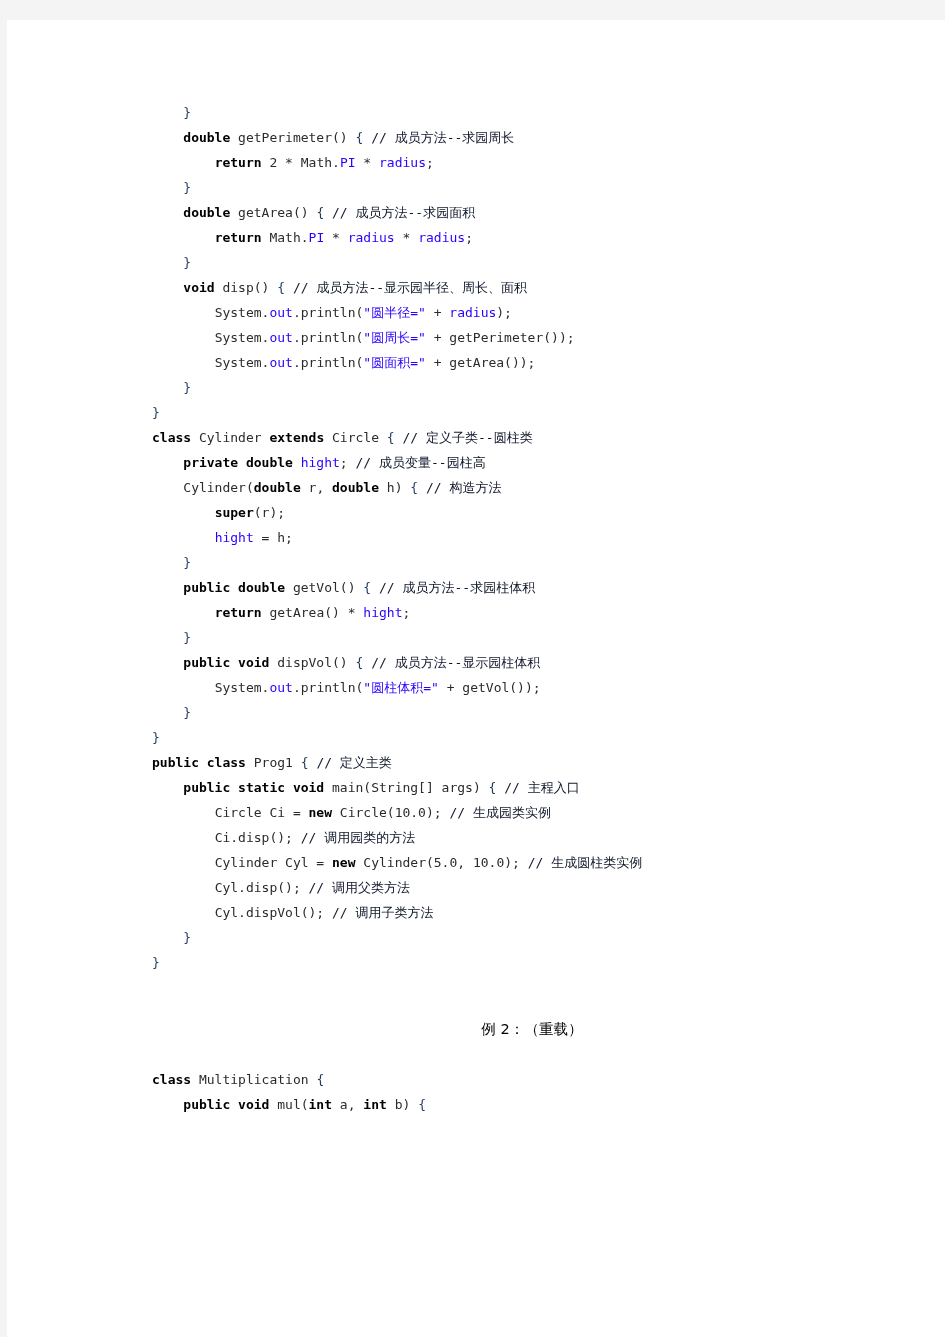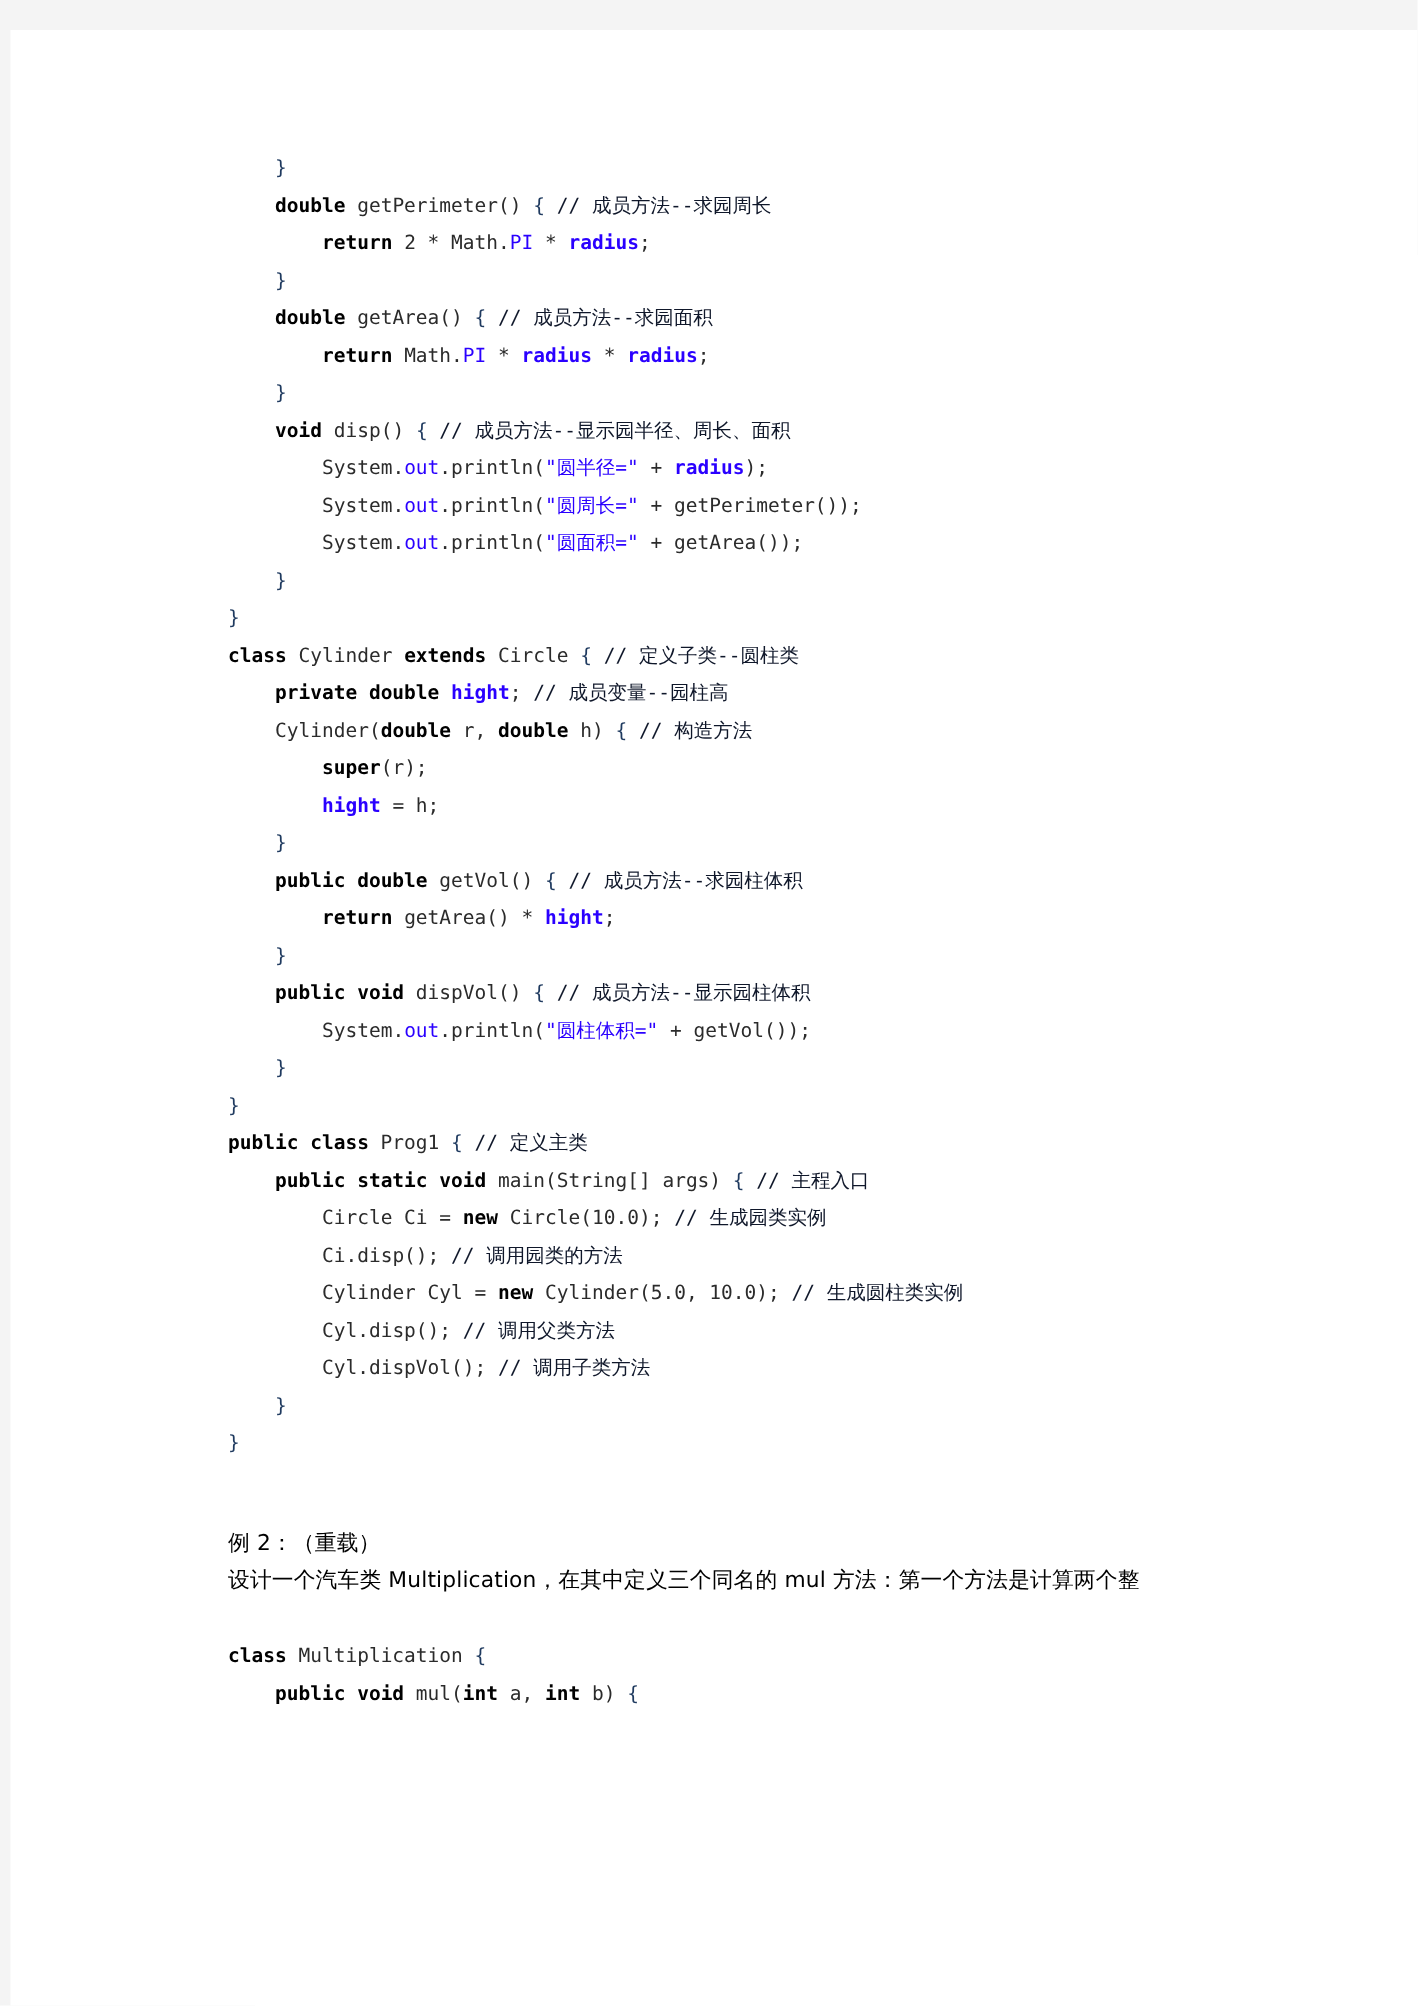--- a/index.html
+++ b/index.html
@@ -50,51 +50,50 @@
   .code .ln {
     display: block;
     height: 25px;
     white-space: pre;
   }
 
   
   .kw    { color: #000000; font-weight: bold; }
   .cmt   { color: #0f172a; }
   .str   { color: #2a00ff; }
-  .fld   { color: #2a00ff; font-weight: bold; }
+  .fld   { color: #2a00ff; }
   .sfld  { color: #2a00ff; }
   .brc   { color: #1f3a5f; }
   .pln   { color: #2b2b2b; margin-top: 36px; }
 
   
   .prose {
     font-family: "DejaVu Sans", "Liberation Sans", sans-serif;
     font-size: 14.5px;
     line-height: 25px;
     color: #000000;
     letter-spacing: 0.1px;
   }
-  .prose .p { display: block; }
+  .prose .p { display: block; text-align: center; }
   .spacer-25 { display:block; height: 25px; }
   .spacer-42 { display:block; height: 42px; }
 </style>
 </head>
 <body>
 
 <div class="page-wrap">
   <div class="page-sheet">
     <div class="content">
 
       <div class="code" id="code-block-1"><span class="ln"><span>    </span><span class="brc">}</span></span><span class="ln"><span>    </span><span class="kw">double</span><span class="pln"> getPerimeter() </span><span class="brc">{</span><span class="pln"> </span><span class="cmt">// 成员方法--求园周长</span></span><span class="ln"><span>        </span><span class="kw">return</span><span class="pln"> 2 * Math.</span><span class="sfld">PI</span><span class="pln"> * </span><span class="fld">radius</span><span class="pln">;</span></span><span class="ln"><span>    </span><span class="brc">}</span></span><span class="ln"><span>    </span><span class="kw">double</span><span class="pln"> getArea() </span><span class="brc">{</span><span class="pln"> </span><span class="cmt">// 成员方法--求园面积</span></span><span class="ln"><span>        </span><span class="kw">return</span><span class="pln"> Math.</span><span class="sfld">PI</span><span class="pln"> * </span><span class="fld">radius</span><span class="pln"> * </span><span class="fld">radius</span><span class="pln">;</span></span><span class="ln"><span>    </span><span class="brc">}</span></span><span class="ln"><span>    </span><span class="kw">void</span><span class="pln"> disp() </span><span class="brc">{</span><span class="pln"> </span><span class="cmt">// 成员方法--显示园半径、周长、面积</span></span><span class="ln"><span>        </span><span class="pln">System.</span><span class="sfld">out</span><span class="pln">.println(</span><span class="str">"圆半径="</span><span class="pln"> + </span><span class="fld">radius</span><span class="pln">);</span></span><span class="ln"><span>        </span><span class="pln">System.</span><span class="sfld">out</span><span class="pln">.println(</span><span class="str">"圆周长="</span><span class="pln"> + getPerimeter());</span></span><span class="ln"><span>        </span><span class="pln">System.</span><span class="sfld">out</span><span class="pln">.println(</span><span class="str">"圆面积="</span><span class="pln"> + getArea());</span></span><span class="ln"><span>    </span><span class="brc">}</span></span><span class="ln"><span></span><span class="brc">}</span></span><span class="ln"><span></span><span class="kw">class</span><span class="pln"> Cylinder </span><span class="kw">extends</span><span class="pln"> Circle </span><span class="brc">{</span><span class="pln"> </span><span class="cmt">// 定义子类--圆柱类</span></span><span class="ln"><span>    </span><span class="kw">private double</span><span class="pln"> </span><span class="fld">hight</span><span class="pln">; </span><span class="cmt">// 成员变量--园柱高</span></span><span class="ln"><span>    </span><span class="pln">Cylinder(</span><span class="kw">double</span><span class="pln"> r, </span><span class="kw">double</span><span class="pln"> h) </span><span class="brc">{</span><span class="pln"> </span><span class="cmt">// 构造方法</span></span><span class="ln"><span>        </span><span class="kw">super</span><span class="pln">(r);</span></span><span class="ln"><span>        </span><span class="fld">hight</span><span class="pln"> = h;</span></span><span class="ln"><span>    </span><span class="brc">}</span></span><span class="ln"><span>    </span><span class="kw">public double</span><span class="pln"> getVol() </span><span class="brc">{</span><span class="pln"> </span><span class="cmt">// 成员方法--求园柱体积</span></span><span class="ln"><span>        </span><span class="kw">return</span><span class="pln"> getArea() * </span><span class="fld">hight</span><span class="pln">;</span></span><span class="ln"><span>    </span><span class="brc">}</span></span><span class="ln"><span>    </span><span class="kw">public void</span><span class="pln"> dispVol() </span><span class="brc">{</span><span class="pln"> </span><span class="cmt">// 成员方法--显示园柱体积</span></span><span class="ln"><span>        </span><span class="pln">System.</span><span class="sfld">out</span><span class="pln">.println(</span><span class="str">"圆柱体积="</span><span class="pln"> + getVol());</span></span><span class="ln"><span>    </span><span class="brc">}</span></span><span class="ln"><span></span><span class="brc">}</span></span><span class="ln"><span></span><span class="kw">public class</span><span class="pln"> Prog1 </span><span class="brc">{</span><span class="pln"> </span><span class="cmt">// 定义主类</span></span><span class="ln"><span>    </span><span class="kw">public static void</span><span class="pln"> main(String[] args) </span><span class="brc">{</span><span class="pln"> </span><span class="cmt">// 主程入口</span></span><span class="ln"><span>        </span><span class="pln">Circle Ci = </span><span class="kw">new</span><span class="pln"> Circle(10.0); </span><span class="cmt">// 生成园类实例</span></span><span class="ln"><span>        </span><span class="pln">Ci.disp(); </span><span class="cmt">// 调用园类的方法</span></span><span class="ln"><span>        </span><span class="pln">Cylinder Cyl = </span><span class="kw">new</span><span class="pln"> Cylinder(5.0, 10.0); </span><span class="cmt">// 生成圆柱类实例</span></span><span class="ln"><span>        </span><span class="pln">Cyl.disp(); </span><span class="cmt">// 调用父类方法</span></span><span class="ln"><span>        </span><span class="pln">Cyl.dispVol(); </span><span class="cmt">// 调用子类方法</span></span><span class="ln"><span>    </span><span class="brc">}</span></span><span class="ln"><span></span><span class="brc">}</span></span></div>
 
       <span class="spacer-42"></span>
 
       <div class="prose">
         <span class="p">例 2：（重载）</span>
-        <span class="p">设计一个汽车类 Multiplication，在其中定义三个同名的 mul 方法：第一个方法是计算两个整</span>
         <span class="spacer-25"></span>
       </div>
 
       <div class="code" id="code-block-2"><span class="ln"><span></span><span class="kw">class</span><span class="pln"> Multiplication </span><span class="brc">{</span></span><span class="ln"><span>    </span><span class="kw">public void</span><span class="pln"> mul(</span><span class="kw">int</span><span class="pln"> a, </span><span class="kw">int</span><span class="pln"> b) </span><span class="brc">{</span></span></div>
 
     </div>
   </div>
 </div>
 
 </body></html>

